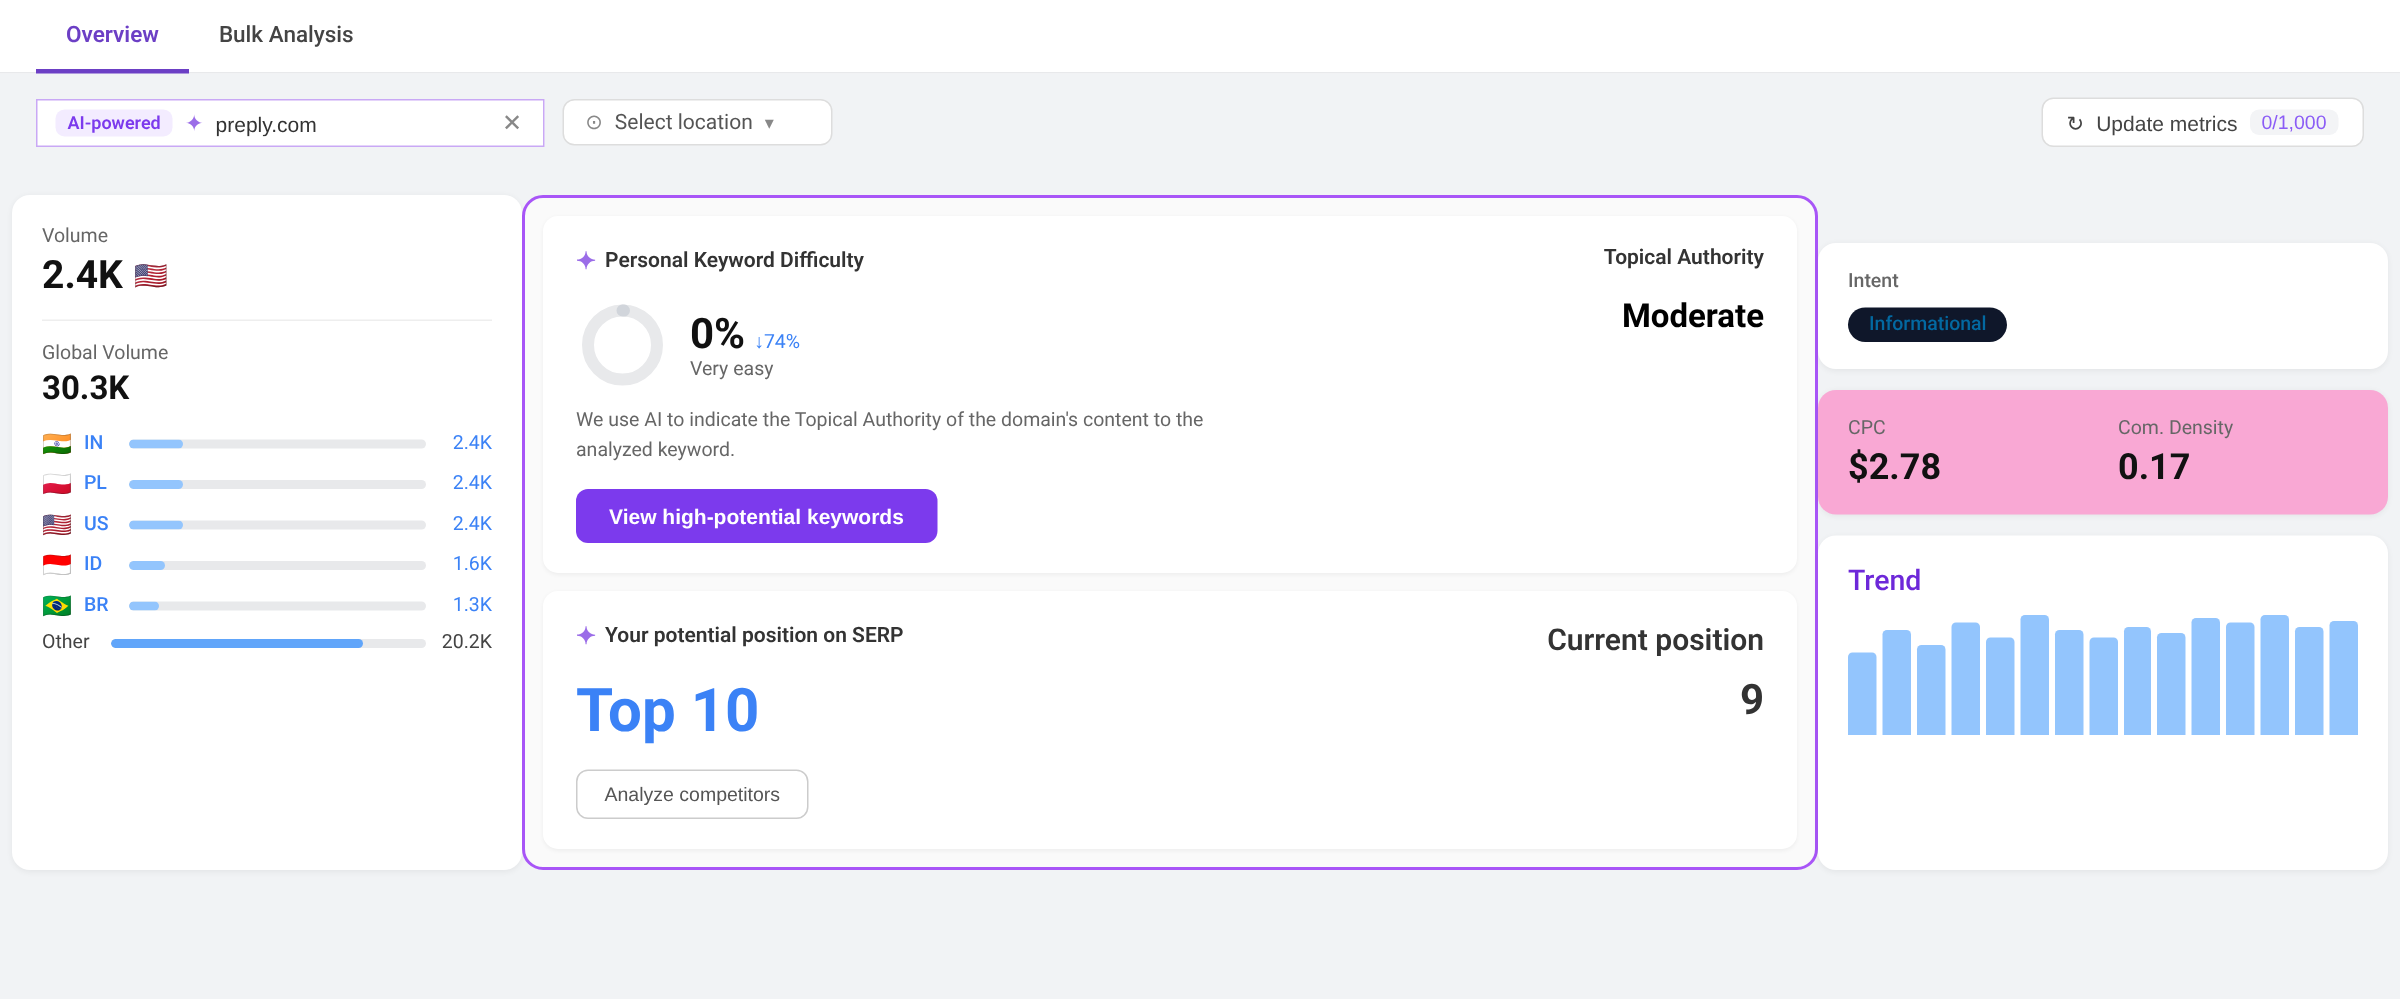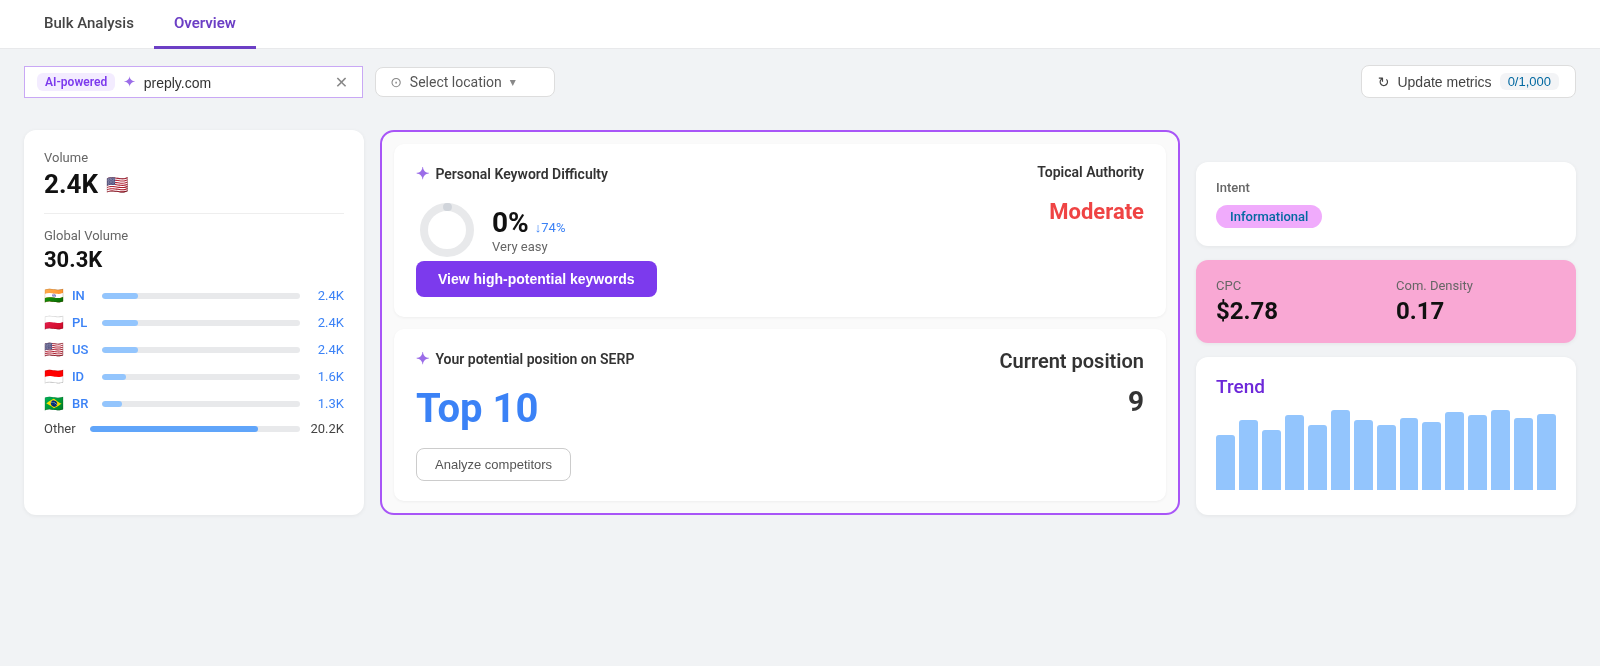--- a/index.html
+++ b/index.html
@@ -108,29 +108,28 @@
       padding: 7px 16px;
       font-size: 14px;
       color: #444;
       cursor: pointer;
     }
     .update-count {
       background: #f3f4f6;
       border-radius: 6px;
       padding: 1px 8px;
       font-size: 13px;
-      color: #0369a1;
+      color: #8b5cf6;
     }
 
     
     .main-content {
       display: grid;
       grid-template-columns: 340px 1fr 380px;
-      gap: 16px;
-      padding: 16px 24px;
+      padding: 16px 8px;
     }
 
     
     .card {
       background: #fff;
       border-radius: 12px;
       padding: 20px;
       box-shadow: 0 1px 4px rgba(0,0,0,0.06);
     }
 
@@ -287,21 +286,21 @@
       color: #3b82f6;
       font-weight: 400;
     }
     .pkd-easy {
       font-size: 13px;
       color: #666;
     }
     .topical-value {
       font-size: 22px;
       font-weight: 700;
-      color: #ef4444;
+      color: #000000;
       text-align: right;
     }
     .pkd-desc {
       font-size: 13px;
       color: #666;
       line-height: 1.5;
       margin-top: 10px;
       margin-bottom: 16px;
     }
     .view-btn {
@@ -380,21 +379,21 @@
       box-shadow: 0 1px 4px rgba(0,0,0,0.06);
       margin-top: 32px;
     }
     .intent-label {
       font-size: 13px;
       color: #666;
       margin-bottom: 10px;
       font-weight: 500;
     }
     .intent-badge {
-      background: #f0abfc;
+      background: #0f172a;
       color: #0369a1;
       border-radius: 20px;
       padding: 4px 14px;
       font-size: 13px;
       font-weight: 500;
       display: inline-block;
     }
     .cpc-density-card {
       background: #f9a8d4;
       border-radius: 12px;
@@ -438,22 +437,22 @@
     .trend-bar {
       flex: 1;
       background: #93c5fd;
       border-radius: 3px 3px 0 0;
     }
   </style>
 </head>
 <body>
 
 <div class="top-nav">
+  <div class="tab active">Overview</div>
   <div class="tab">Bulk Analysis</div>
-  <div class="tab active">Overview</div>
 </div>
 
 <div class="search-row">
   <div class="search-box">
     <span class="ai-badge">AI-powered</span>
     <span class="search-icon-spark">✦</span>
     <input class="search-input" type="text" value="preply.com" style="">
     <button class="clear-btn">✕</button>
   </div>
   <div class="location-selector">
@@ -552,20 +551,21 @@
             <div class="pkd-percent">
               <span>0%</span>
               <span class="pkd-delta">↓74%</span>
             </div>
             <div class="pkd-easy">Very easy</div>
           </div>
         </div>
         <div style="flex:1"></div>
         <div class="topical-value">Moderate</div>
       </div>
+      <div class="pkd-desc">We use AI to indicate the Topical Authority of the domain's content to the<br>analyzed keyword.</div>
       <button class="view-btn">View high-potential keywords</button>
     </div>
 
     <div class="serp-card">
       <div class="serp-header">
         <div class="serp-title">
           <span class="spark-icon">✦</span>
           <span>Your potential position on SERP</span>
         </div>
         <div class="current-pos-label">Current position</div>

